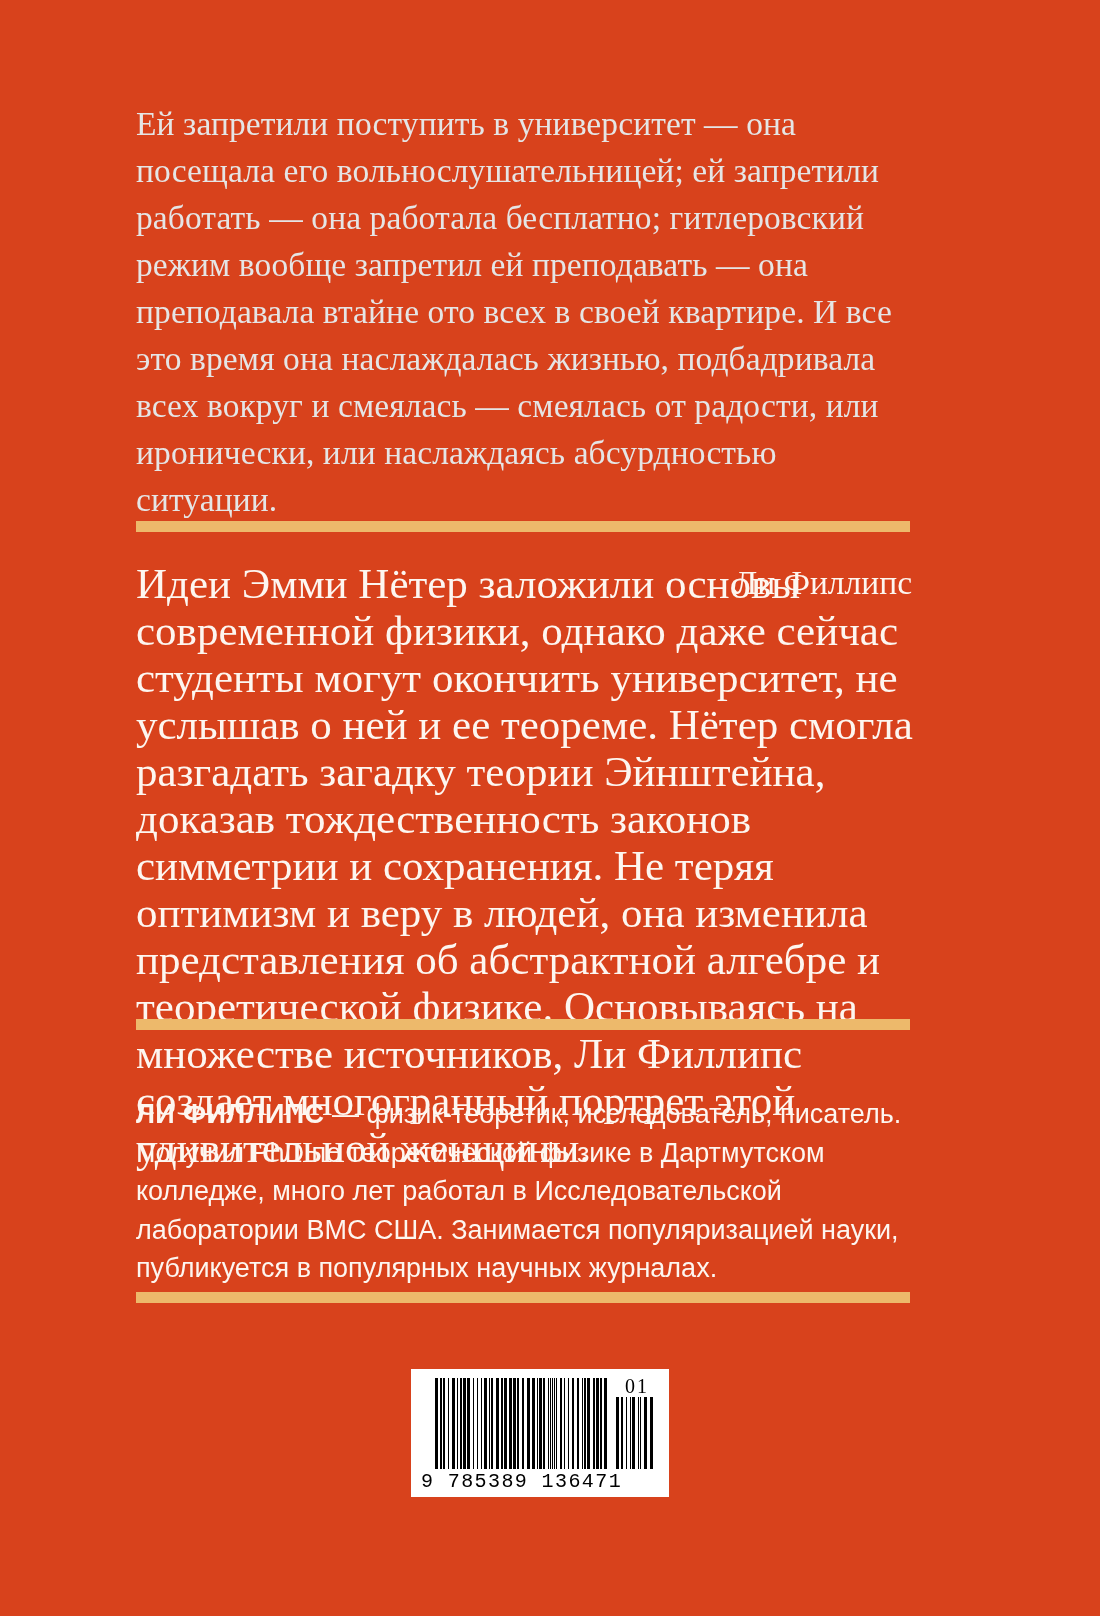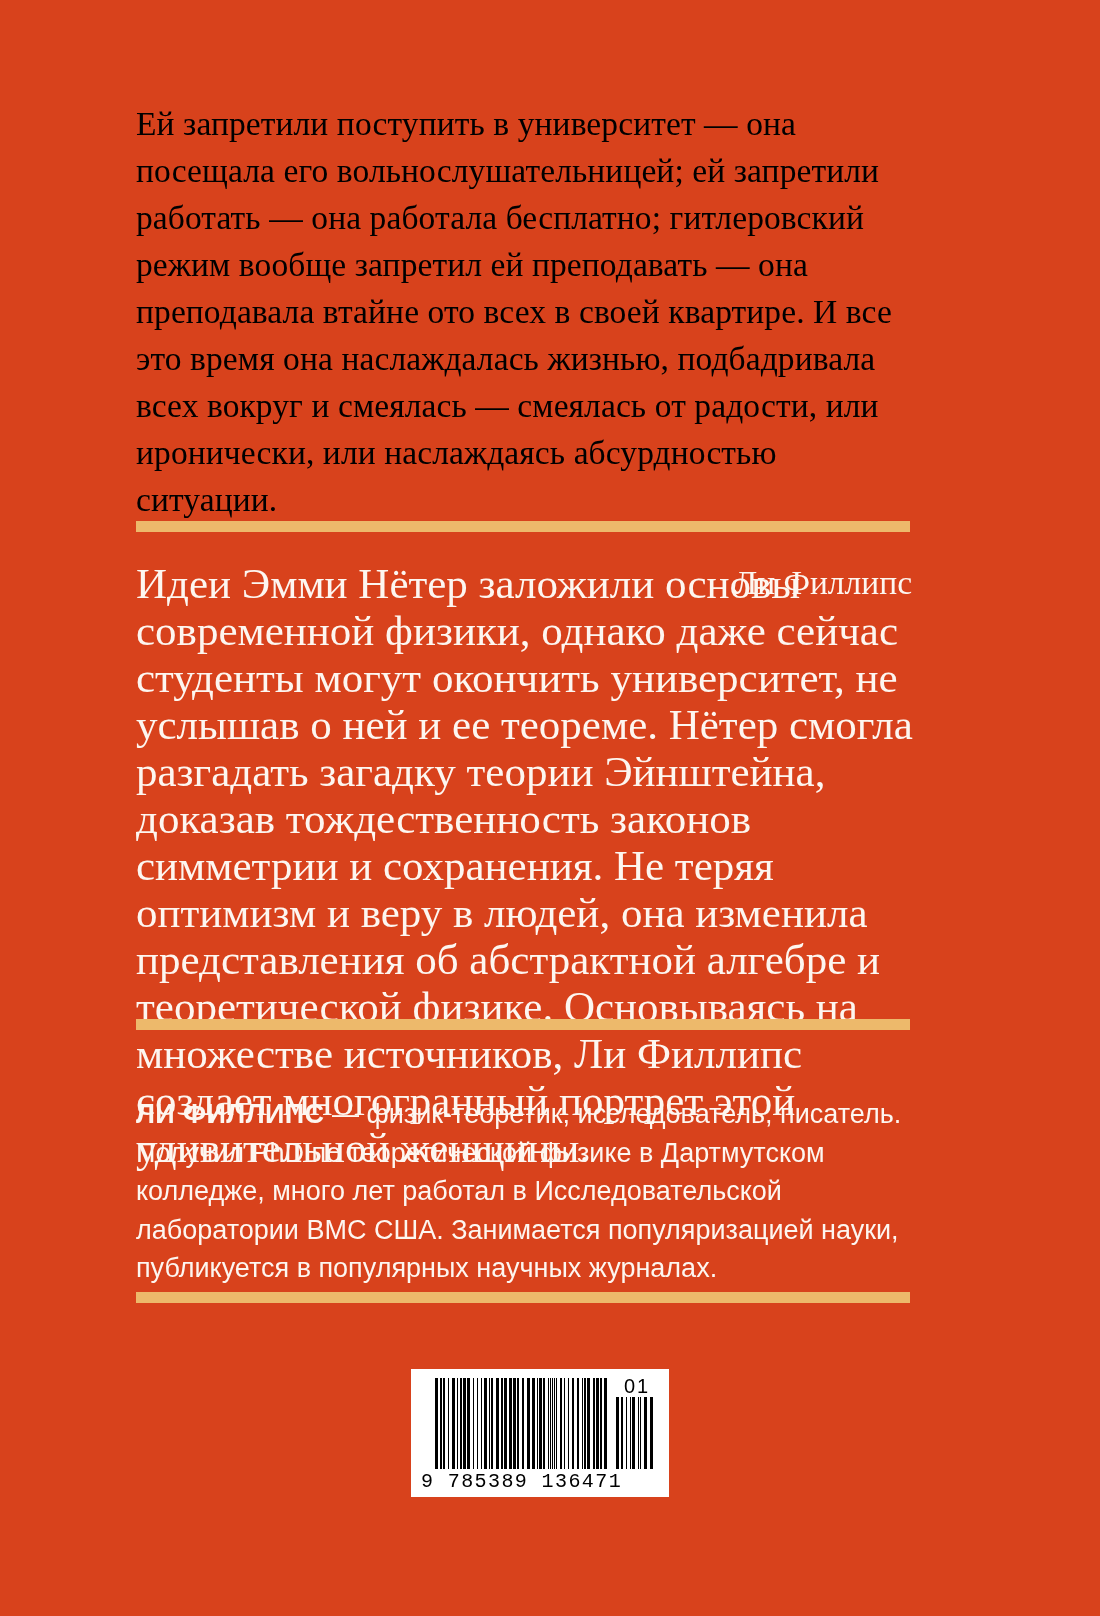--- a/index.html
+++ b/index.html
@@ -24,21 +24,21 @@
   .quote-block {
     position: absolute;
     left: 136px;
     top: 100px;
     width: 776px;
   }
   .quote-text {
     font-family: "Liberation Serif", serif;
     font-size: 33.5px;
     line-height: 47px;
-    color: #000000;
+    color: #e5e5e5;
     text-align: left;
     letter-spacing: 0.1px;
     margin: 0;
   }
   .quote-attrib {
     font-family: "Liberation Serif", serif;
     font-size: 33.5px;
     line-height: 47px;
     color: #fdf6f0;
     text-align: right;
@@ -139,21 +139,21 @@
     color: #000;
     display: flex;
     align-items: center;
     white-space: pre;
   }
   .addon-digits {
     position: absolute;
     left: 205px;
     top: 6px;
     width: 42px;
-    font-family: Liberation Sans, sans-serif;
+    font-family: Liberation Serif, serif;
     font-size: 20px;
     letter-spacing: 2px;
     color: #000;
     text-align: center;
   }
 </style>
 </head>
 <body>
 
 <div class="cover">

